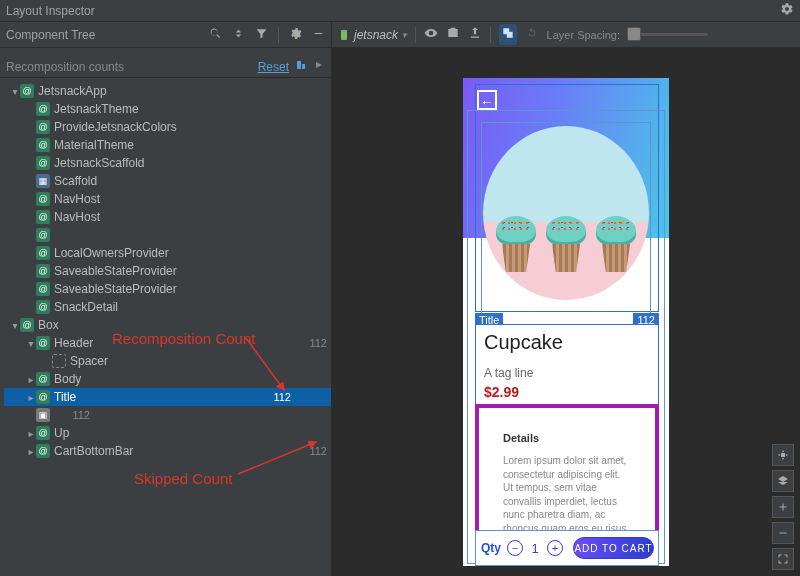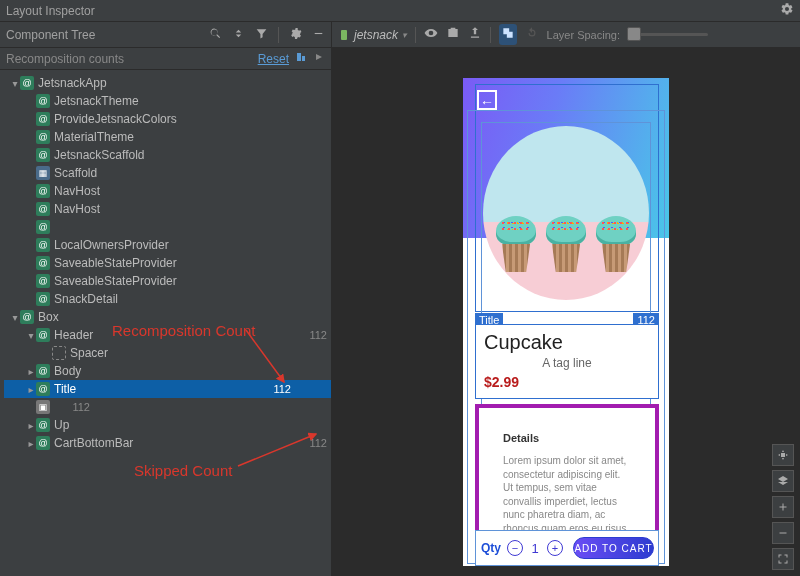--- a/index.html
+++ b/index.html
@@ -36,20 +36,21 @@
     border-bottom: 1px solid #2b2b2b; color: #a0a0a0;
     justify-content: space-between;
   }
   .ct-row .icons { display: flex; gap: 10px; align-items: center; }
   .ct-row .icons svg { fill: #aaa; }
   .sep { width:1px; height:16px; background:#555; }
   .rc-row {
     height: 22px; display: flex; align-items: center; padding: 0 6px;
     border-bottom: 1px solid #2b2b2b; color: #888;
     justify-content: space-between;
+    margin-top: 8px;
   }
   .rc-row .right { display:flex; align-items:center; gap:6px;}
   .rc-row .reset { color:#5a9bd5; text-decoration: underline; cursor: pointer; }
   .rc-row svg { fill:#5a9bd5; }
   
   .tree { flex:1; overflow:auto; padding: 4px 0 4px 4px; position: relative; }
   .node {
     display:flex; align-items:center; height:18px;
     padding-right:4px;
     white-space: nowrap;
@@ -119,21 +120,21 @@
      background-size: 6px 6px, 8px 5px, 5px 7px;}
   .cup-base { position:absolute; bottom:0; left:8px; right:8px; height:28px;
      background: repeating-linear-gradient(90deg,#c79a76 0 3px,#a67a56 3px 6px);
      border-radius: 0 0 6px 6px; clip-path: polygon(6% 0,94% 0,82% 100%,18% 100%);}
   .seltag { position:absolute; background:#2f6fcf; color:#fff; font-size:11px; padding:1px 4px; }
   .seltag.tl { top:235px; left:12px; }
   .seltag.tr { top:235px; right:10px; }
   .title-block { position:absolute; top:246px; left:12px; right:10px;
     border:1px solid #2f6fcf; background:#fff; padding:6px 8px 8px;}
   .title-block .name { font-size:20px; color:#222; font-weight:400;}
-  .title-block .tag { font-size:12px; color:#666; margin-top:2px;text-align:center;}
+  .title-block .tag { font-size:12px; color:#666; margin-top:12px;}
   .title-block .price { font-size:14px; color:#b91c1c; margin-top:4px; font-weight:600;}
   .details-block { position:absolute; top:326px; left:12px; right:10px;
     border:4px solid #a21caf; background:#fff; padding:24px;}
   .details-block .hdr { font-size:11px; font-weight:600; color:#333;}
   .details-block .body { font-size:10px; color:#888; line-height:1.35; margin-top:10px;}
   .cart-block { position:absolute; top:452px; left:12px; right:10px;
     border:1px solid #5f93d8; background:#fff; padding:6px 2px;}
   .cart-row { display:flex; align-items:center; gap:6px;}
   .cart-row .qtyl { font-size:12px; color:#1d4ed8; font-weight:600; margin-left:3px;}
   .rbtn { width:16px; height:16px; border:1.5px solid #3f39d3; border-radius:50%;

